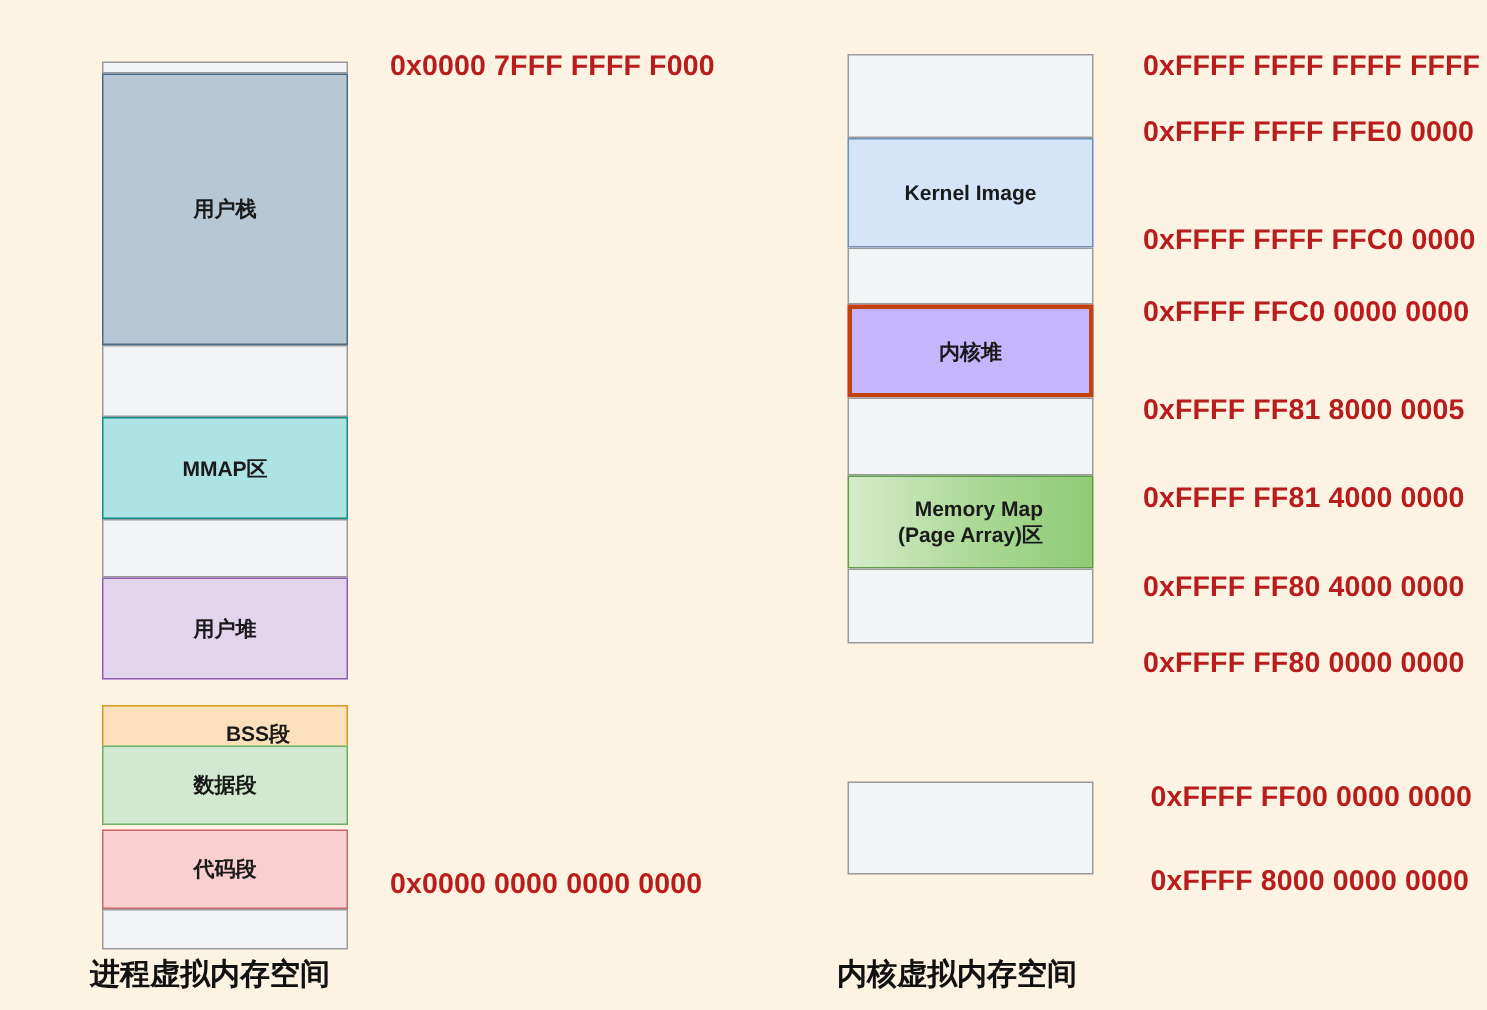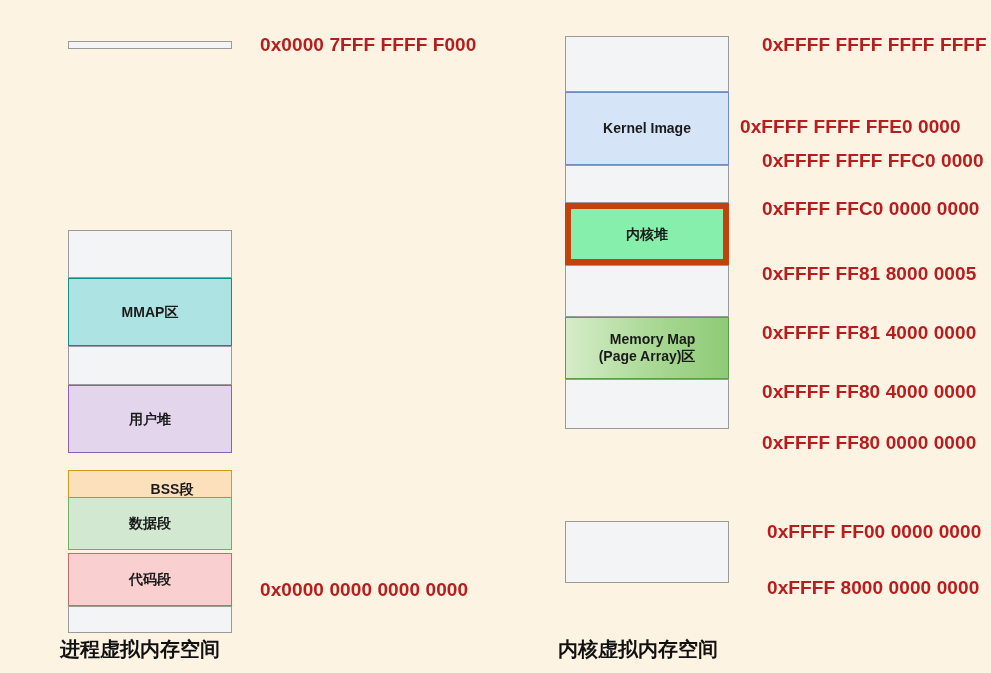--- a/index.html
+++ b/index.html
@@ -46,21 +46,21 @@
   
   .sk-stack  { background:#b8c7d4; border:1px solid #4a6a85; }
   .sk-mmap   { background:#ade3e3; border:1px solid #118c8c; }
   .sk-uheap  { background:#e2d5ec; border:1px solid #8f5fb5; }
   .sk-bss    { background:#fce0bb; border:1px solid #d39a1e; }
   .sk-data   { background:#d3e8d0; border:1px solid #6fae67; }
   .sk-code   { background:#f9cfcf; border:1px solid #c96a6a; }
 
   
   .sk-kimg   { background:#d6e4f7; border:1px solid #6d8fc0; }
-  .sk-kheap  { background:#86efac; border:6px solid #c2410c; }
+  .sk-kheap  { background:#c4b5fd; border:3px solid #c2410c; }
   .sk-mmap2  { background: linear-gradient(to right, #d6ecc9 0%, #a9d894 55%, #8ecb77 100%);
                border:1px solid #5e9c4a; }
   .sk-direct { background:#b8c7d4; border:1px solid #4a6a85; }
 
   
   .addr {
     position: absolute;
     font-size: 19px;
     font-weight: bold;
     color: #b91c1c;
@@ -79,20 +79,21 @@
 </style>
 </head>
 <body>
 
 <div class="diagram">
 
   <div class="col" style="left:68px; top:41px; height:548px;">
 
     <div class="blk gap" style="top:0px;   height:8px;"></div>
 
+    <div class="blk sk-stack" style="top:8px;   height:181px;">用户栈</div>
 
     <div class="blk gap" style="top:189px; height:48px;"></div>
 
     <div class="blk sk-mmap" style="top:237px; height:68px;">MMAP区</div>
 
     <div class="blk gap" style="top:305px; height:39px;"></div>
 
     <div class="blk sk-uheap" style="top:344px; height:68px;">用户堆</div>
 
     <div class="blk sk-bss" style="top:429px; height:39px;padding-left:44px;">BSS段</div>
@@ -130,21 +131,21 @@
 (Page Array)区</span>
     </div>
 
     <div class="blk gap" style="top:343px; height:50px;"></div>
 
 
     <div class="blk gap" style="top:485px; height:62px;"></div>
   </div>
 
   <div class="addr" style="left:762px; top:34px;">0xFFFF FFFF FFFF FFFF</div>
-  <div class="addr" style="left:740px; top:78px;margin-top:38px;">0xFFFF FFFF FFE0 0000</div>
+  <div class="addr" style="left:762px; top:78px;">0xFFFF FFFF FFE0 0000</div>
   <div class="addr" style="left:762px; top:150px;">0xFFFF FFFF FFC0 0000</div>
   <div class="addr" style="left:762px; top:198px;">0xFFFF FFC0 0000 0000</div>
   <div class="addr" style="left:762px; top:263px;">0xFFFF FF81 8000 0005</div>
   <div class="addr" style="left:762px; top:322px;">0xFFFF FF81 4000 0000</div>
   <div class="addr" style="left:762px; top:381px;">0xFFFF FF80 4000 0000</div>
   <div class="addr" style="left:762px; top:432px;">0xFFFF FF80 0000 0000</div>
   <div class="addr" style="left:767px; top:521px;">0xFFFF FF00 0000 0000</div>
   <div class="addr" style="left:767px; top:577px;">0xFFFF 8000 0000 0000</div>
 
   <div class="caption" style="left:558px; top:636px;">内核虚拟内存空间</div>

